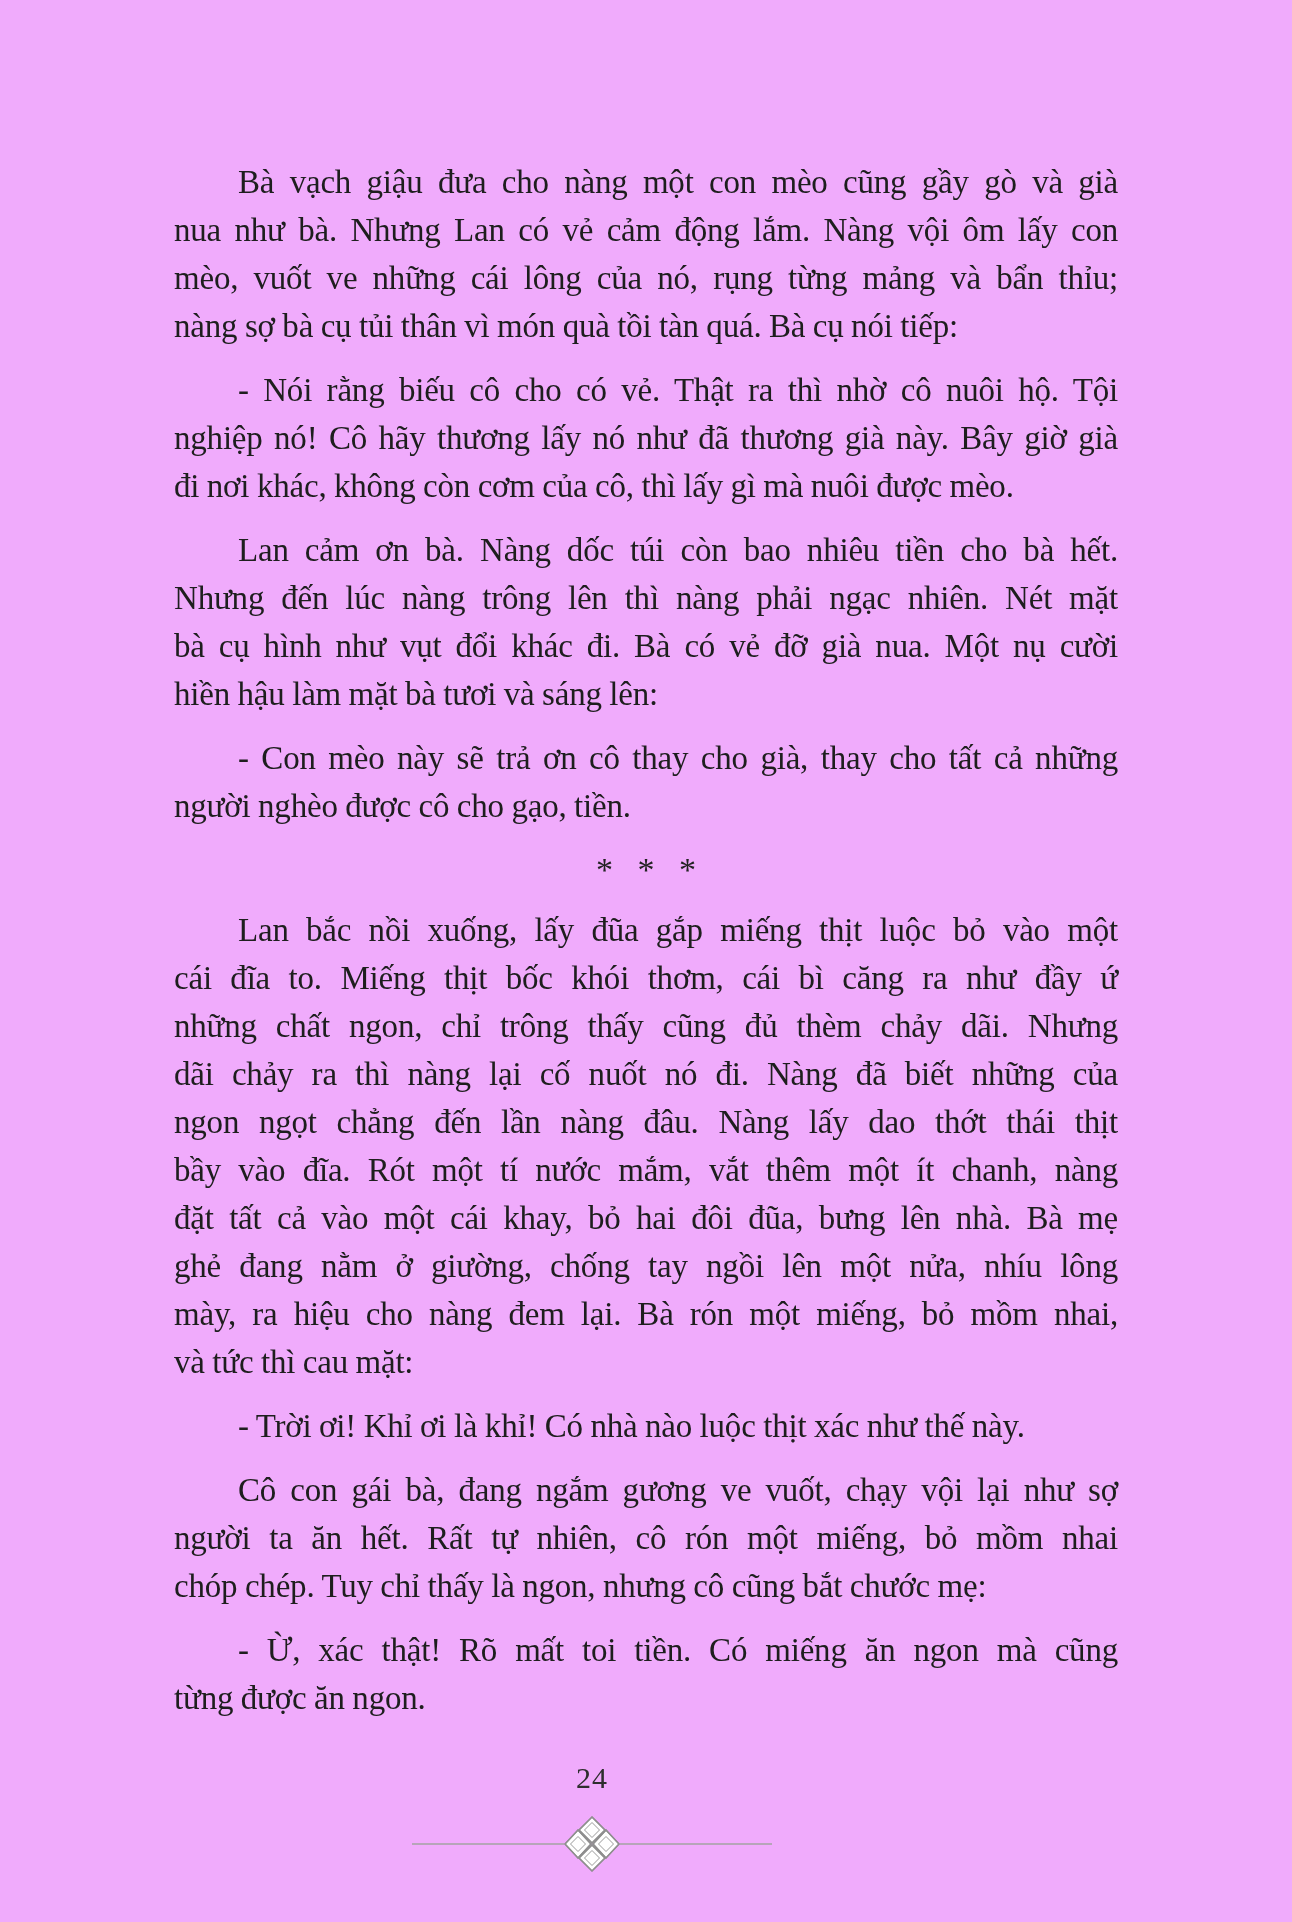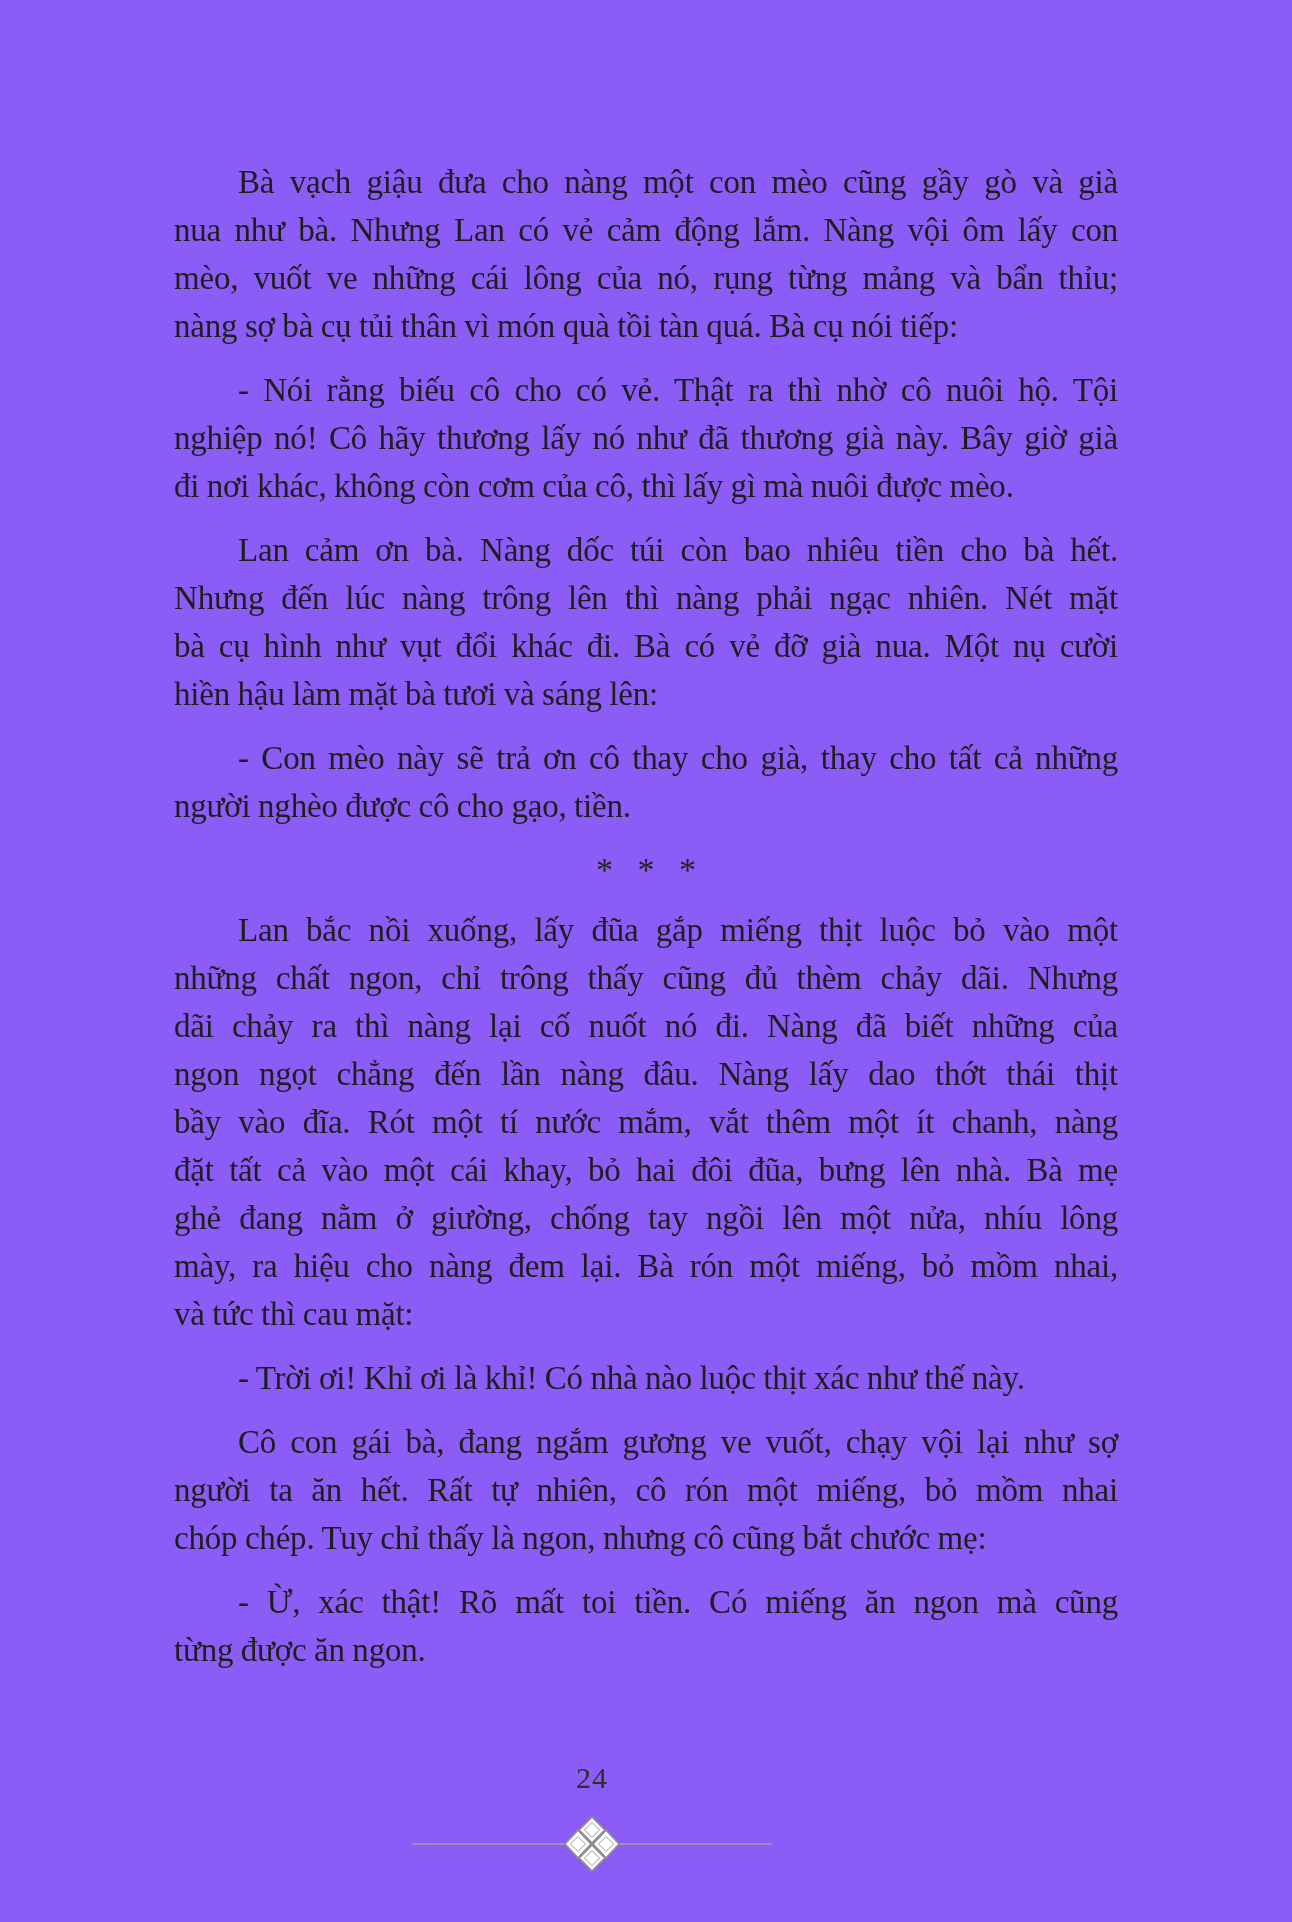--- a/index.html
+++ b/index.html
@@ -4,21 +4,21 @@
 <style>
   html, body {
     margin: 0;
     padding: 0;
     background: #ffffff;
   }
   .page {
     position: relative;
     width: 1292px;
     height: 1922px;
-    background: #8b5cf6;
+    background: #f0abfc;
     overflow: hidden;
     font-family: "Liberation Serif", "DejaVu Serif", serif;
     color: #1e1e1e;
   }
   .text-block {
     position: absolute;
     top: 158px;
     left: 174px;
     width: 944px;
   }
@@ -103,20 +103,21 @@
 
     <div class="para">
       <span class="line full first">- Con mèo này sẽ trả ơn cô thay cho già, thay cho tất cả những</span>
       <span class="line last">người nghèo được cô cho gạo, tiền.</span>
     </div>
 
     <div class="separator">* * *</div>
 
     <div class="para">
       <span class="line full first">Lan bắc nồi xuống, lấy đũa gắp miếng thịt luộc bỏ vào một</span>
+      <span class="line full">cái đĩa to. Miếng thịt bốc khói thơm, cái bì căng ra như đầy ứ</span>
       <span class="line full">những chất ngon, chỉ trông thấy cũng đủ thèm chảy dãi. Nhưng</span>
       <span class="line full">dãi chảy ra thì nàng lại cố nuốt nó đi. Nàng đã biết những của</span>
       <span class="line full">ngon ngọt chẳng đến lần nàng đâu. Nàng lấy dao thớt thái thịt</span>
       <span class="line full">bầy vào đĩa. Rót một tí nước mắm, vắt thêm một ít chanh, nàng</span>
       <span class="line full">đặt tất cả vào một cái khay, bỏ hai đôi đũa, bưng lên nhà. Bà mẹ</span>
       <span class="line full">ghẻ đang nằm ở giường, chống tay ngồi lên một nửa, nhíu lông</span>
       <span class="line full">mày, ra hiệu cho nàng đem lại. Bà rón một miếng, bỏ mồm nhai,</span>
       <span class="line last">và tức thì cau mặt:</span>
     </div>
 

